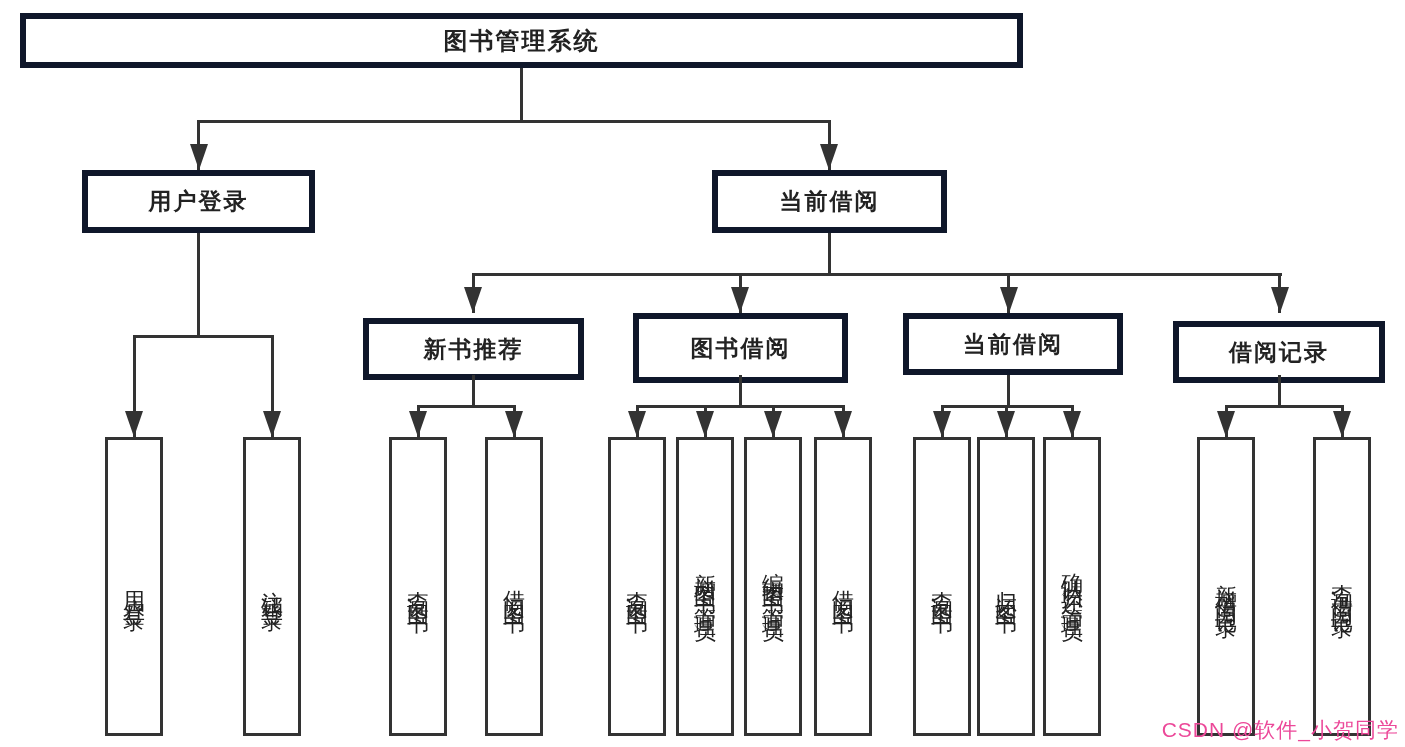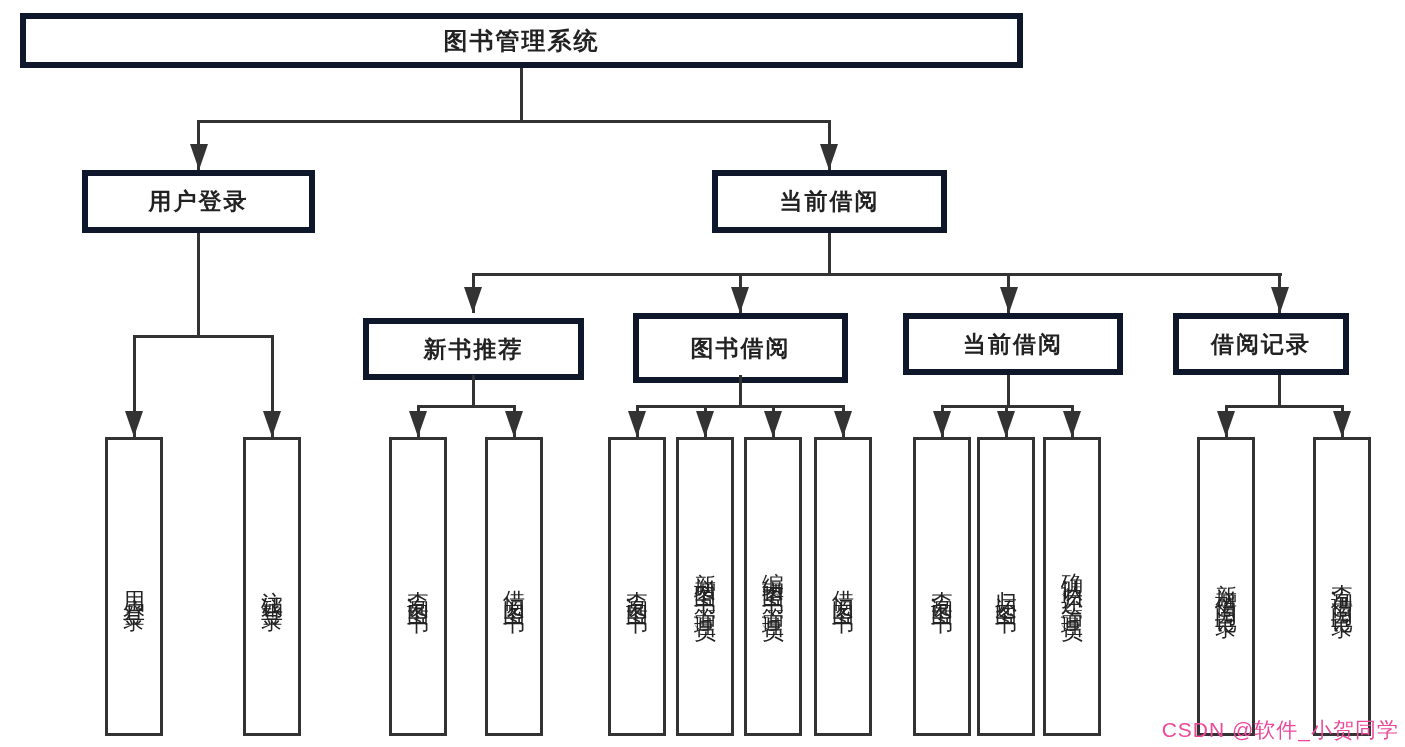--- a/index.html
+++ b/index.html
@@ -76,21 +76,21 @@
 
   <div class="hbox" style="left:363px;top:318px;width:221px;height:62px">
     <span class="lbl">新书推荐</span>
   </div>
   <div class="hbox" style="left:633px;top:313px;width:215px;height:70px">
     <span class="lbl">图书借阅</span>
   </div>
   <div class="hbox" style="left:903px;top:313px;width:220px;height:62px">
     <span class="lbl">当前借阅</span>
   </div>
-  <div class="hbox" style="left:1173px;top:313px;width:176px;height:62px">
+  <div class="hbox" style="left:1173px;top:321px;width:212px;height:62px">
     <span class="lbl">借阅记录</span>
   </div>
 
   <div class="vline" style="left:472px;top:375px;height:30px"></div>
   <div class="hline" style="left:417px;top:405px;width:98px"></div>
   <div class="vline" style="left:417px;top:405px;height:32px"></div>
   <div class="arrow" style="left:409px;top:411px"></div>
   <div class="vline" style="left:513px;top:405px;height:32px"></div>
   <div class="arrow" style="left:505px;top:411px"></div>
 

